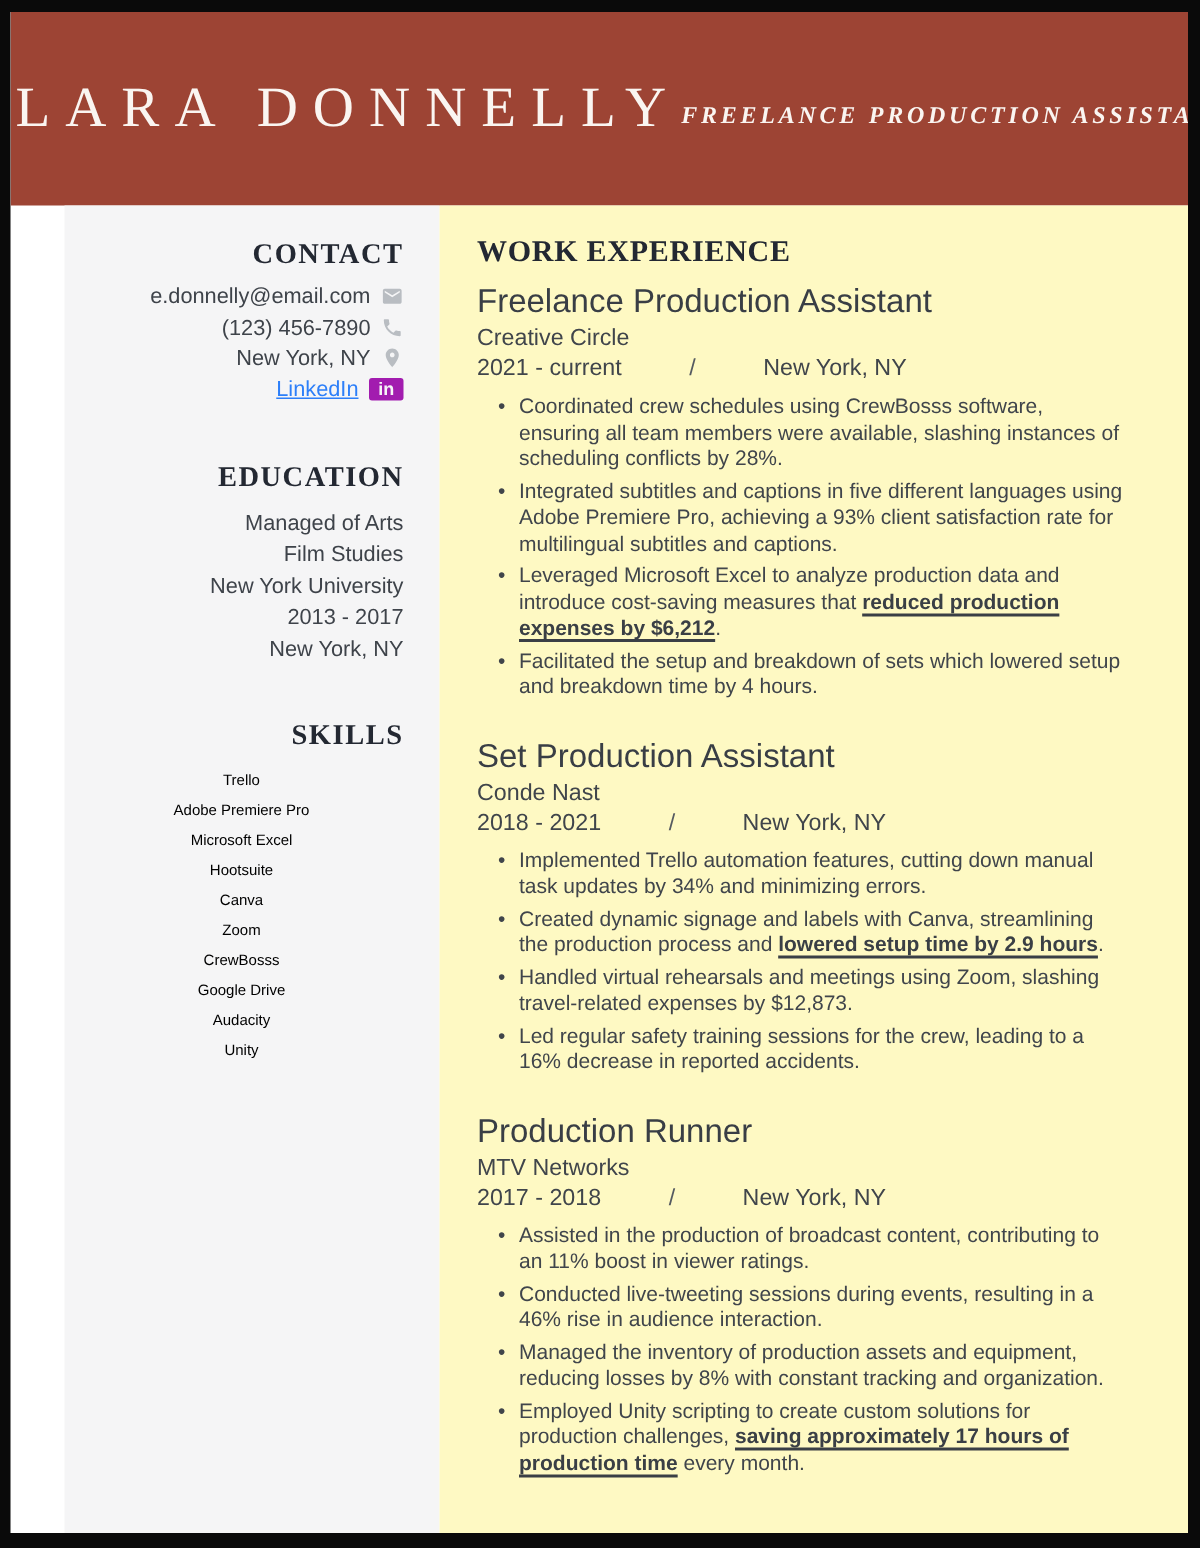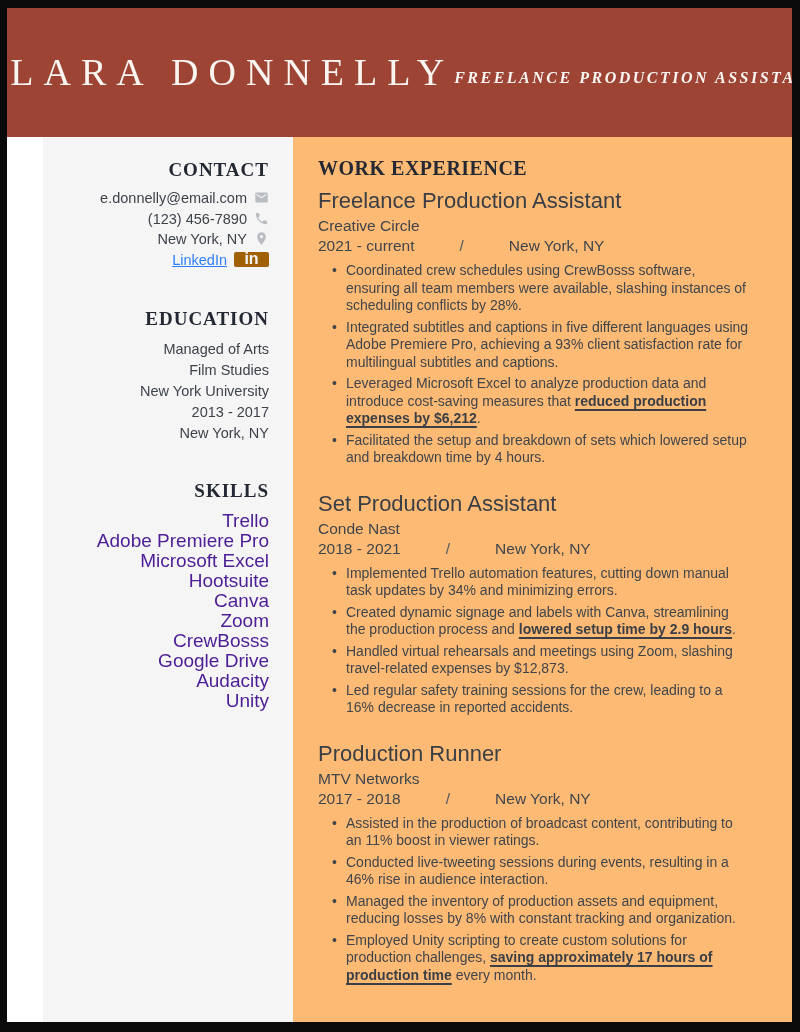--- a/index.html
+++ b/index.html
@@ -51,30 +51,30 @@
   .side-section { margin-bottom: 36px; }
   .contact-row {
     display: flex; align-items: flex-start; justify-content: flex-end;
     gap: 7px; height: 20.5px;
     font-size: 14.5px; color: #3e434a;
   }
   .contact-row a.link { color: #2d7ff9; text-decoration: underline; cursor: pointer; }
   .icon { width: 15px; height: 15px; flex: none; display: inline-flex; }
   .icon svg { width: 15px; height: 15px; fill: #b9bdc2; }
   .li-badge {
-    width: 35px; height: 15px; flex: none;
-    background: #a16207; color: #f5f5f6;
-    border-radius: 2px; font-size: 16px; font-weight: 700;
+    width: 23px; height: 15px; flex: none;
+    background: #a21caf; color: #f5f5f6;
+    border-radius: 2px; font-size: 12px; font-weight: 700;
     display: inline-flex; align-items: center; justify-content: center;
     line-height: 1;
   }
   .side-line { font-size: 14.5px; line-height: 21px; color: #3e434a; }
-  .skill-line { font-size: 19px; line-height: 20px; color: #4c1d95; }
+  .skill-line { font-size: 10px; line-height: 20px; color: #000000; text-align: center; }
   
-  .main { flex: 1; padding: 20px 40px 0 25px; background: #fdba74; }
+  .main { flex: 1; padding: 20px 40px 0 25px; background: #fef9c3; }
   .main-heading {
     font-family: "Liberation Serif", serif;
     font-weight: 700; font-size: 20px;
     color: #232832; letter-spacing: 0.5px;
     margin-bottom: 8px;
   }
   .job { margin-bottom: 24px; }
   .job-title { font-size: 22px; font-weight: 500; color: #393e45; line-height: 26px; }
   .job-company { font-size: 15.5px; color: #40454b; line-height: 20px; margin-top: 2px; }
   .job-dateline { font-size: 15.5px; color: #40454b; line-height: 20px; display: flex; align-items: flex-start; gap: 36px; }

